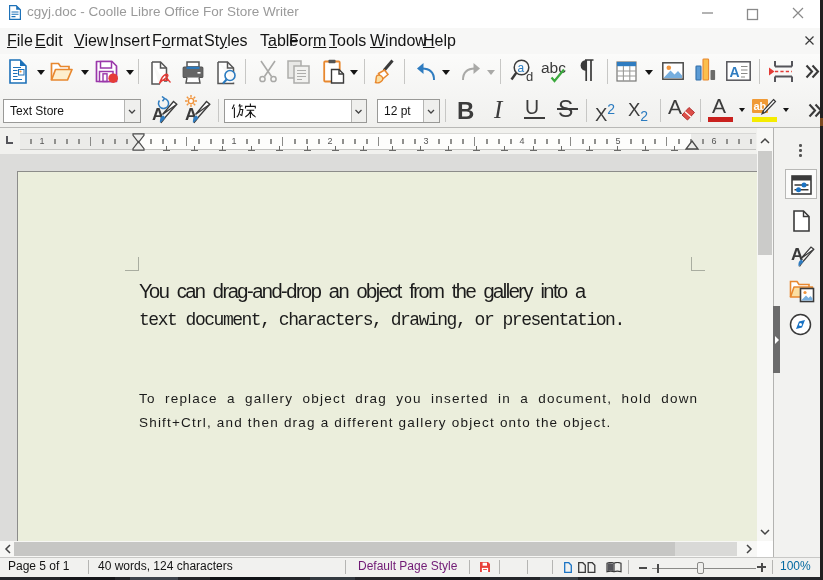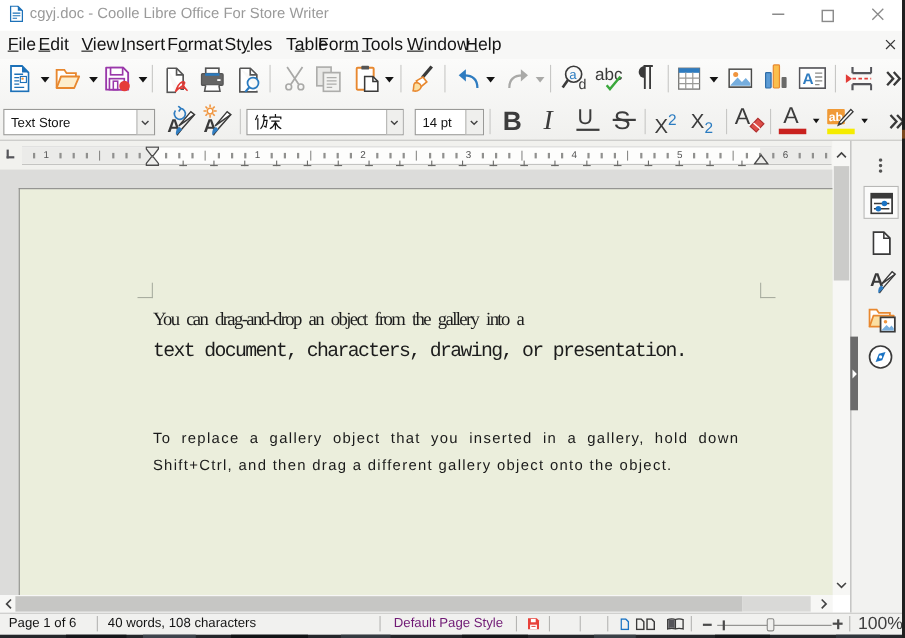--- a/index.html
+++ b/index.html
@@ -203,21 +203,21 @@
  <path d="M3.2 1.5 L1.2 6 M3.4 4.5 V15"></path>
  <path d="M7.5 3 H11.5 M9 1 L8.2 3.2 M9.2 3 C9.2 8 8 12 5.8 14.2 M9.2 6.5 H11.8 L10.8 12.5 L8.8 11.5"></path>
  <path d="M19.4 0.6 V2.8 M14 3.4 H24.8 M14.5 3.4 V5.4 M24.3 3.4 V5.4 M15.6 7.2 H23.2 M19.4 7.2 V15 M19.2 8.4 C18.4 10.8 16.6 12.9 14.3 14.1 M19.6 8.4 C20.4 10.8 22.2 12.9 24.7 14.1"></path>
  </g>
  </svg>
  <div class="cbtn" style="width:15px"><svg width="13" height="22" viewBox="0 0 13 22">
         <path d="M3.5 10 L6.5 13 L9.5 10" fill="none" stroke="#444" stroke-width="1.3"></path>
       </svg></div>
 </div>
 <div class="combo" style="left:377px;width:63px">
- <div class="ctxt">14 pt</div>
+ <div class="ctxt">12 pt</div>
  <div class="cbtn" style="width:16px"><svg width="14" height="22" viewBox="0 0 14 22">
         <path d="M4 10 L7 13 L10 10" fill="none" stroke="#444" stroke-width="1.3"></path>
       </svg></div>
 </div>
 <div class="sp2" style="left:445px"></div>
 <div class="a" style="left:457px;top:98.5px;font-size:24px;line-height:24px;font-weight:bold;color:#3c3c3c">B</div>
 <div class="a" style="left:494px;top:97px;font-size:25px;line-height:25px;font-style:italic;font-family:'Liberation Serif',serif;color:#3c3c3c">I</div>
 <div class="a" style="left:525px;top:98px;font-size:19.5px;line-height:19.5px;color:#3c3c3c">U</div>
 <div class="a" style="left:523.5px;top:117px;width:21px;height:2px;background:#3c3c3c"></div>
 <div class="a" style="left:558px;top:98px;font-size:23px;line-height:23px;color:#3c3c3c">S</div>
@@ -339,23 +339,23 @@
 <svg class="a" style="left:685px;top:140px" width="14" height="10" viewBox="0 0 14 10">
 <path d="M7 1 L13 9 H1 Z" fill="#ececea" stroke="#4a4a4a" stroke-width="1.3"></path>
 </svg>
 
 <div class="a" style="left:0;top:154px;width:757px;height:387px;background:#dcdcda"></div>
 <div class="a" style="left:17px;top:171px;width:740px;height:370px;background:#ebeedc;border-left:1px solid #8c8c8a;border-top:1px solid #8c8c8a"></div>
 <div class="a" style="left:138px;top:257px;width:1px;height:14px;background:#a9ada0"></div>
 <div class="a" style="left:125px;top:270px;width:14px;height:1px;background:#a9ada0"></div>
 <div class="a" style="left:691px;top:257px;width:1px;height:14px;background:#a9ada0"></div>
 <div class="a" style="left:691px;top:270px;width:14px;height:1px;background:#a9ada0"></div>
-<div class="a" style="left:139px;top:279.5px;font-family:Liberation Serif, serif;font-size:17px;color:#1c1c1c;letter-spacing:-1.48px;white-space:pre;word-spacing:4.3px">You can drag-and-drop an object from the gallery into a</div>
+<div class="a" style="left:139px;top:279.5px;font-family:Liberation Sans, sans-serif;font-size:20px;color:#1c1c1c;letter-spacing:-1.48px;white-space:pre;word-spacing:4.3px">You can drag-and-drop an object from the gallery into a</div>
 <div class="a" style="left:139px;top:309.5px;font-family:'Liberation Mono',monospace;font-size:18px;color:#1c1c1c;letter-spacing:-1.48px;white-space:pre">text document, characters, drawing, or presentation.</div>
-<div class="a" style="left:139px;top:391px;font-size:13.5px;color:#1a1a1a;white-space:pre;letter-spacing:1.2px;word-spacing:4.4px">To replace a gallery object that you inserted in a gallery, hold down</div>
+<div class="a" style="left:139px;top:391px;font-size:13.5px;color:#1a1a1a;white-space:pre;letter-spacing:1.2px;word-spacing:4.4px">To replace a gallery object drag you inserted in a document, hold down</div>
 <div class="a" style="left:139px;top:415px;font-size:13.5px;color:#1a1a1a;white-space:pre;letter-spacing:1.2px">Shift+Ctrl, and then drag a different gallery object onto the object.</div>
 
 <div class="a" style="left:757px;top:128px;width:16px;height:413px;background:#f7f7f5"></div>
 <svg class="a" style="left:759px;top:135px" width="12" height="12" viewBox="0 0 12 12">
     <path d="M2 8 L6 4 L10 8" fill="none" stroke="#444" stroke-width="1.5"></path>
   </svg>
 <div class="a" style="left:758px;top:151px;width:14px;height:104px;background:#cbcbc9"></div>
 <svg class="a" style="left:759px;top:526px" width="12" height="12" viewBox="0 0 12 12">
     <path d="M2 4 L6 8 L10 4" fill="none" stroke="#444" stroke-width="1.5"></path>
   </svg>
@@ -401,22 +401,22 @@
 <circle cx="11.5" cy="11.5" r="10" fill="#fff" stroke="#3a3a3a" stroke-width="1.5"></circle>
 <path d="M7 16 L10 8.5 L16 7 L13 14.5 Z" fill="#1a73c4"></path>
 <circle cx="11.5" cy="11.5" r="1.5" fill="#fff"></circle>
 </svg>
 <div class="a" style="left:773px;top:306px;width:7px;height:67px;background:#6b6b6b"></div>
 <svg class="a" style="left:774px;top:335px" width="6" height="10" viewBox="0 0 6 10">
     <path d="M1 1 L5 5 L1 9 Z" fill="#fff"></path>
   </svg>
 
 <div class="a" style="left:0;top:557px;width:823px;height:20px;background:#f1f1ef;border-top:1px solid #c8c8c6"></div>
-<div class="a" style="left:8px;top:559px;font-size:12px;color:#141414">Page 1 of 6</div>
-<div class="a" style="left:98px;top:559px;font-size:12px;color:#141414">40 words, 108 characters</div>
+<div class="a" style="left:8px;top:559px;font-size:12px;color:#141414">Page 5 of 1</div>
+<div class="a" style="left:98px;top:559px;font-size:12px;color:#141414">40 words, 124 characters</div>
 <div class="a" style="left:358px;top:559px;font-size:12px;color:#701a75">Default Page Style</div>
 <div class="ss" style="left:88px"></div>
 <div class="ss" style="left:345px"></div>
 <div class="ss" style="left:469px"></div>
 <div class="ss" style="left:499px"></div>
 <div class="ss" style="left:527px"></div>
 <div class="ss" style="left:552px"></div>
 <div class="ss" style="left:628px"></div>
 <div class="ss" style="left:772px"></div>
 <svg class="a" style="left:479px;top:561px" width="12" height="12" viewBox="0 0 12 12">
@@ -436,21 +436,21 @@
 <path d="M1 1.2 C3.5 0.3 6 0.3 8 1.2 C10 0.3 12.5 0.3 15 1.2 V9.8 C12.5 9 10 9 8 9.8 C6 9 3.5 9 1 9.8 Z" fill="none" stroke="#3a3a3a" stroke-width="1.2"></path>
 <path d="M8 1.2 V9.8" stroke="#3a3a3a" stroke-width="1.2"></path>
 <path d="M1.6 1.6 C3.6 1 5.8 1 7.4 1.7 V9.2 C5.8 8.6 3.6 8.6 1.6 9.2 Z" fill="#55555a"></path>
 </svg>
 <div class="a" style="left:639px;top:567px;width:8px;height:2px;background:#4a4a4a"></div>
 <div class="a" style="left:652px;top:568px;width:104px;height:1px;background:#8a8a88"></div>
 <div class="a" style="left:657px;top:564px;width:2px;height:9px;background:#4a4a4a"></div>
 <div class="a" style="left:697px;top:561.5px;width:7px;height:12px;background:#efefed;border:1px solid #8a8a88;border-radius:2px"></div>
 <div class="a" style="left:757px;top:566px;width:9px;height:2px;background:#4a4a4a"></div>
 <div class="a" style="left:760.5px;top:562.5px;width:2px;height:9px;background:#4a4a4a"></div>
-<div class="a" style="left:780px;top:559px;font-size:16px;color:#404040">100%</div>
+<div class="a" style="left:780px;top:559px;font-size:12px;color:#0369a1">100%</div>
 
 <div class="a" style="left:0;top:577px;width:823px;height:3px;background:#24262a"></div>
 <div class="a" style="left:60px;top:577px;width:55px;height:3px;background:#15161a"></div>
 <div class="a" style="left:130px;top:577px;width:48px;height:3px;background:#3e444c"></div>
 <div class="a" style="left:210px;top:577px;width:70px;height:3px;background:#111316"></div>
 <div class="a" style="left:310px;top:577px;width:45px;height:3px;background:#343a40"></div>
 <div class="a" style="left:420px;top:577px;width:60px;height:3px;background:#15171a"></div>
 <div class="a" style="left:540px;top:577px;width:38px;height:3px;background:#3a4046"></div>
 <div class="a" style="left:650px;top:577px;width:50px;height:3px;background:#16181b"></div>
 <div class="a" style="left:760px;top:577px;width:40px;height:3px;background:#30363c"></div>

